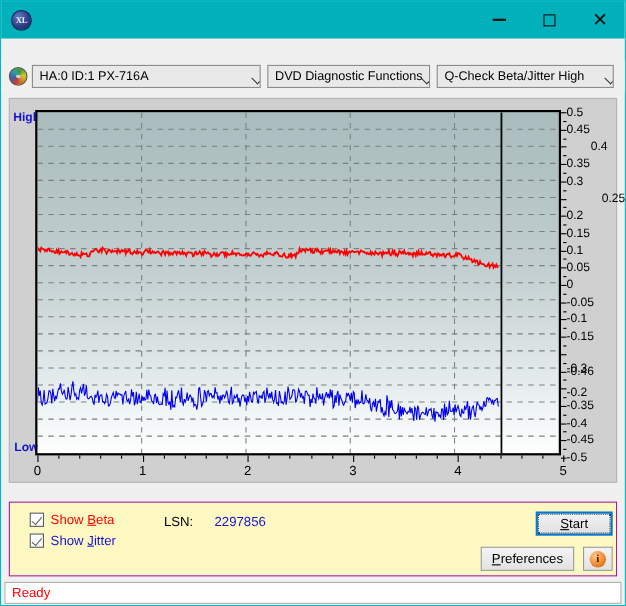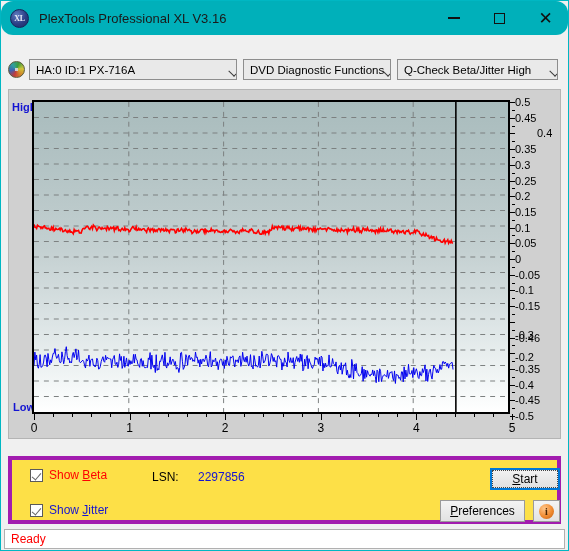--- a/index.html
+++ b/index.html
@@ -16,21 +16,21 @@
     background: #f0f0f0;
     border: 1px solid #00b7c3;
     overflow: hidden;
   }
 
   
   #titlebar {
     position: absolute; left: 0; top: 0;
     width: 567px; height: 34px;
     background: #00b0ba;
-    display: flex; align-items: center; border-radius: 12px;
+    display: flex; align-items: center;
   }
   #app-icon {
     width: 19px; height: 19px; margin-left: 9px;
     border-radius: 50%;
     background: radial-gradient(circle at 35% 30%, #5f7bc0 0%, #2c3f85 55%, #1b2a63 100%);
     border: 1px solid #16245a;
     display: flex; align-items: center; justify-content: center;
     font-size: 8px; font-weight: bold; color: #e8ecf7;
     letter-spacing: -0.3px;
     font-family: "Liberation Serif", serif;
@@ -162,30 +162,30 @@
   }
   #lab-low {
     position: absolute; left: 4px; top: 311px;
     font-size: 11px; color: #1414d2; font-weight: 600; text-align: right;
   }
 
   
   #bottompanel {
     position: absolute; left: 7px; top: 455px;
     width: 553px; height: 68px;
-    background: #fde047;
-    border: 4px solid #a21caf;
+    background: #fef9c3;
+    border: 1px solid #a21caf;
   }
   .chkrow {
     position: absolute;
     display: flex; align-items: center;
     font-size: 12px;
   }
   #row-beta  { left: 18px; top: 8px; }
-  #row-jitter{ left: 18px; top: 27px; margin-top: 16px; }
+  #row-jitter{ left: 18px; top: 27px; }
   .checkbox {
     width: 13px; height: 13px;
     border: 1px solid #5a5a5a;
     background: #fff;
     margin-right: 6px;
     position: relative;
     flex: 0 0 auto;
   }
   .checkbox::after {
     content: "";
@@ -250,21 +250,20 @@
   }
   #status-text { font-size: 12px; color: #ff0000; }
 </style>
 </head>
 <body>
 
 <div id="app">
 
   <div id="titlebar">
     <div id="app-icon">XL</div>
-    <div id="title-text">PlexTools Professional XL V3.16</div>
     <div class="wincontrol" id="btn-min">
         <span class="glyph"></span>
       </div>
     <div class="wincontrol" id="btn-max">
         <span class="glyph"></span>
       </div>
     <div class="wincontrol" id="btn-close">
         <span class="glyph">✕</span>
       </div>
   </div>
@@ -330,21 +329,21 @@
         <div class="ylab" style="top: 12px;">0.5</div>
         <div class="ytick" style="top: 27.7px;"></div>
         <div class="ylab" style="top: 27.7px;">0.45</div>
         <div class="ytick" style="top: 43.4px;"></div>
         <div class="ylab" style="top: 43.4px; padding-left: 22px;">0.4</div>
         <div class="ytick" style="top: 59.1px;"></div>
         <div class="ylab" style="top: 59.1px;">0.35</div>
         <div class="ytick" style="top: 74.8px;"></div>
         <div class="ylab" style="top: 74.8px;">0.3</div>
         <div class="ytick" style="top: 90.5px;"></div>
-        <div class="ylab" style="top: 90.5px;">0.25</div>
+        <div class="ylab" style="top: 90.5px; margin-left: 32px;">0.25</div>
         <div class="ytick" style="top: 106.2px;"></div>
         <div class="ylab" style="top: 106.2px;">0.2</div>
         <div class="ytick" style="top: 121.9px;"></div>
         <div class="ylab" style="top: 121.9px;">0.15</div>
         <div class="ytick" style="top: 137.6px;"></div>
         <div class="ylab" style="top: 137.6px;">0.1</div>
         <div class="ytick" style="top: 153.3px;"></div>
         <div class="ylab" style="top: 153.3px;">0.05</div>
         <div class="ytick" style="top: 169px;"></div>
         <div class="ylab" style="top: 169px;">0</div>

